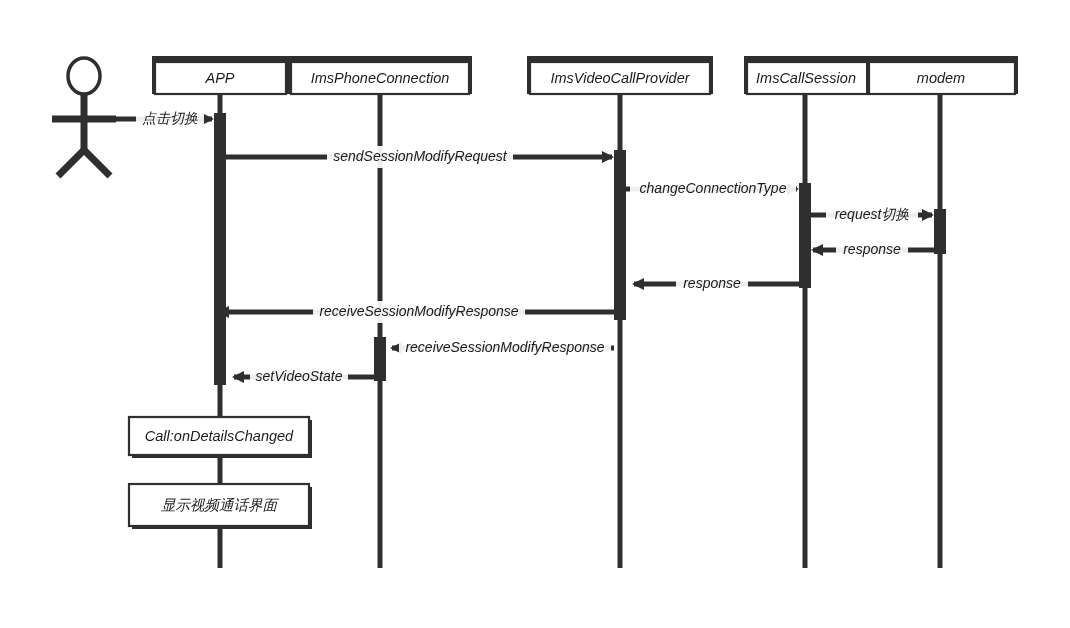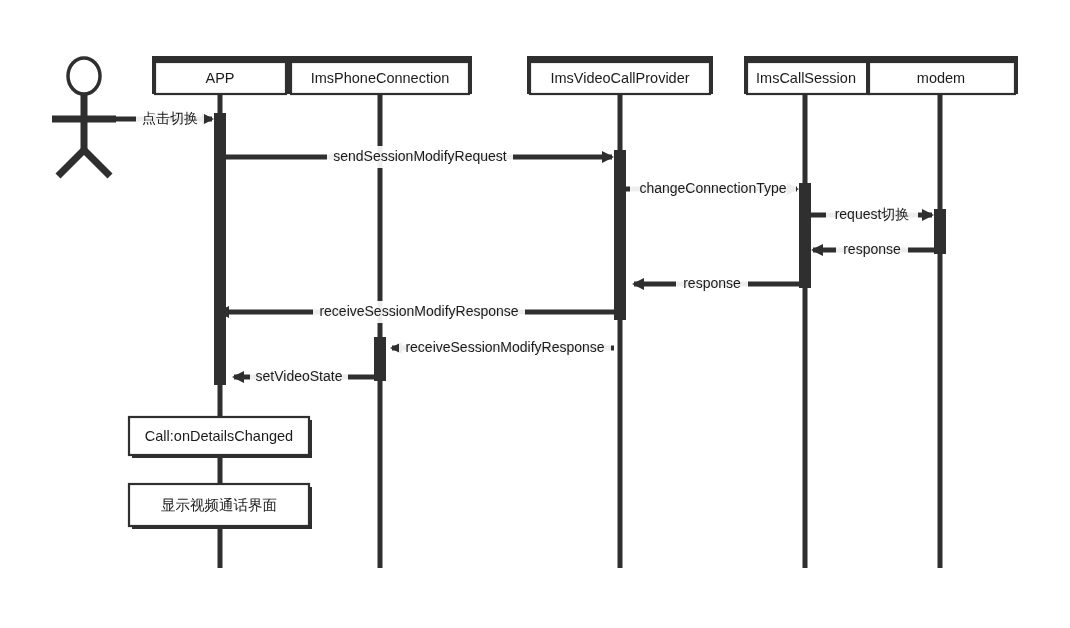--- a/index.html
+++ b/index.html
@@ -10,20 +10,21 @@
   }
   body {
     font-family: "Liberation Sans", "DejaVu Sans", sans-serif;
   }
   #canvas {
     position: relative;
     width: 1070px;
     height: 628px;
     background: #ffffff;
     overflow: hidden;
+    font-style: italic;
   }
   svg.layer {
     position: absolute;
     left: 0;
     top: 0;
     width: 1070px;
     height: 628px;
   }
   .lifeline-line {
     stroke: #2f2f2f;

